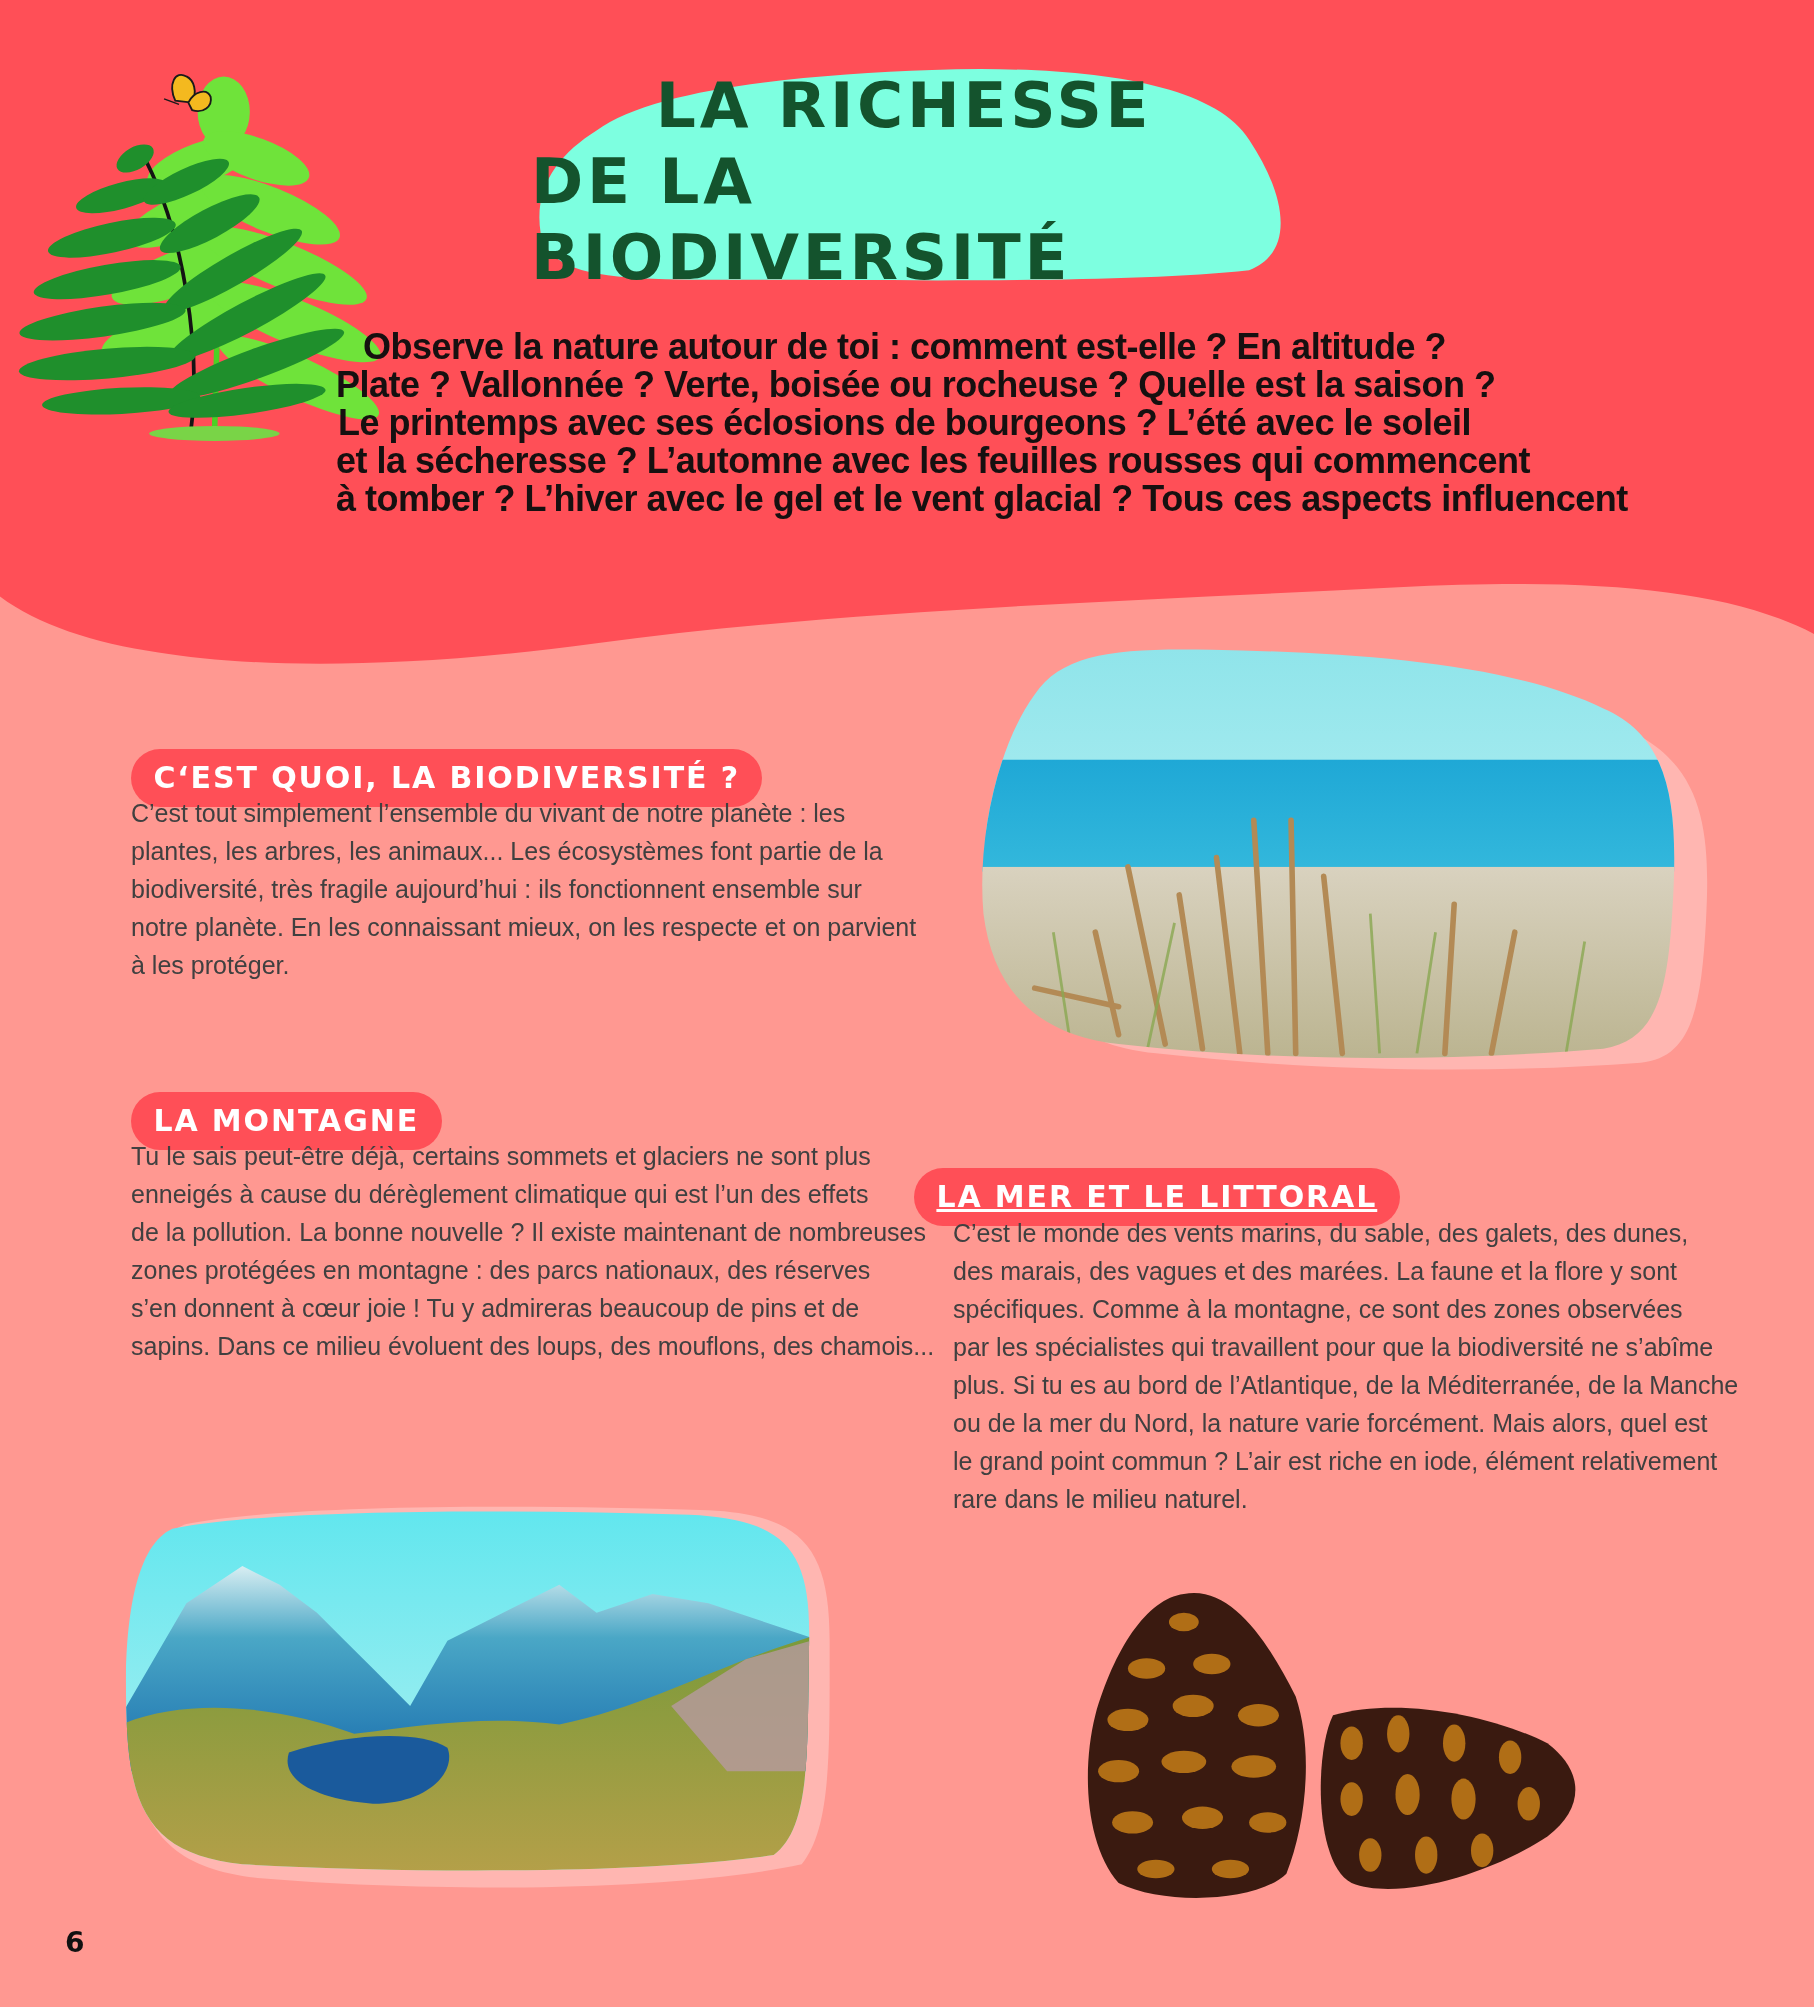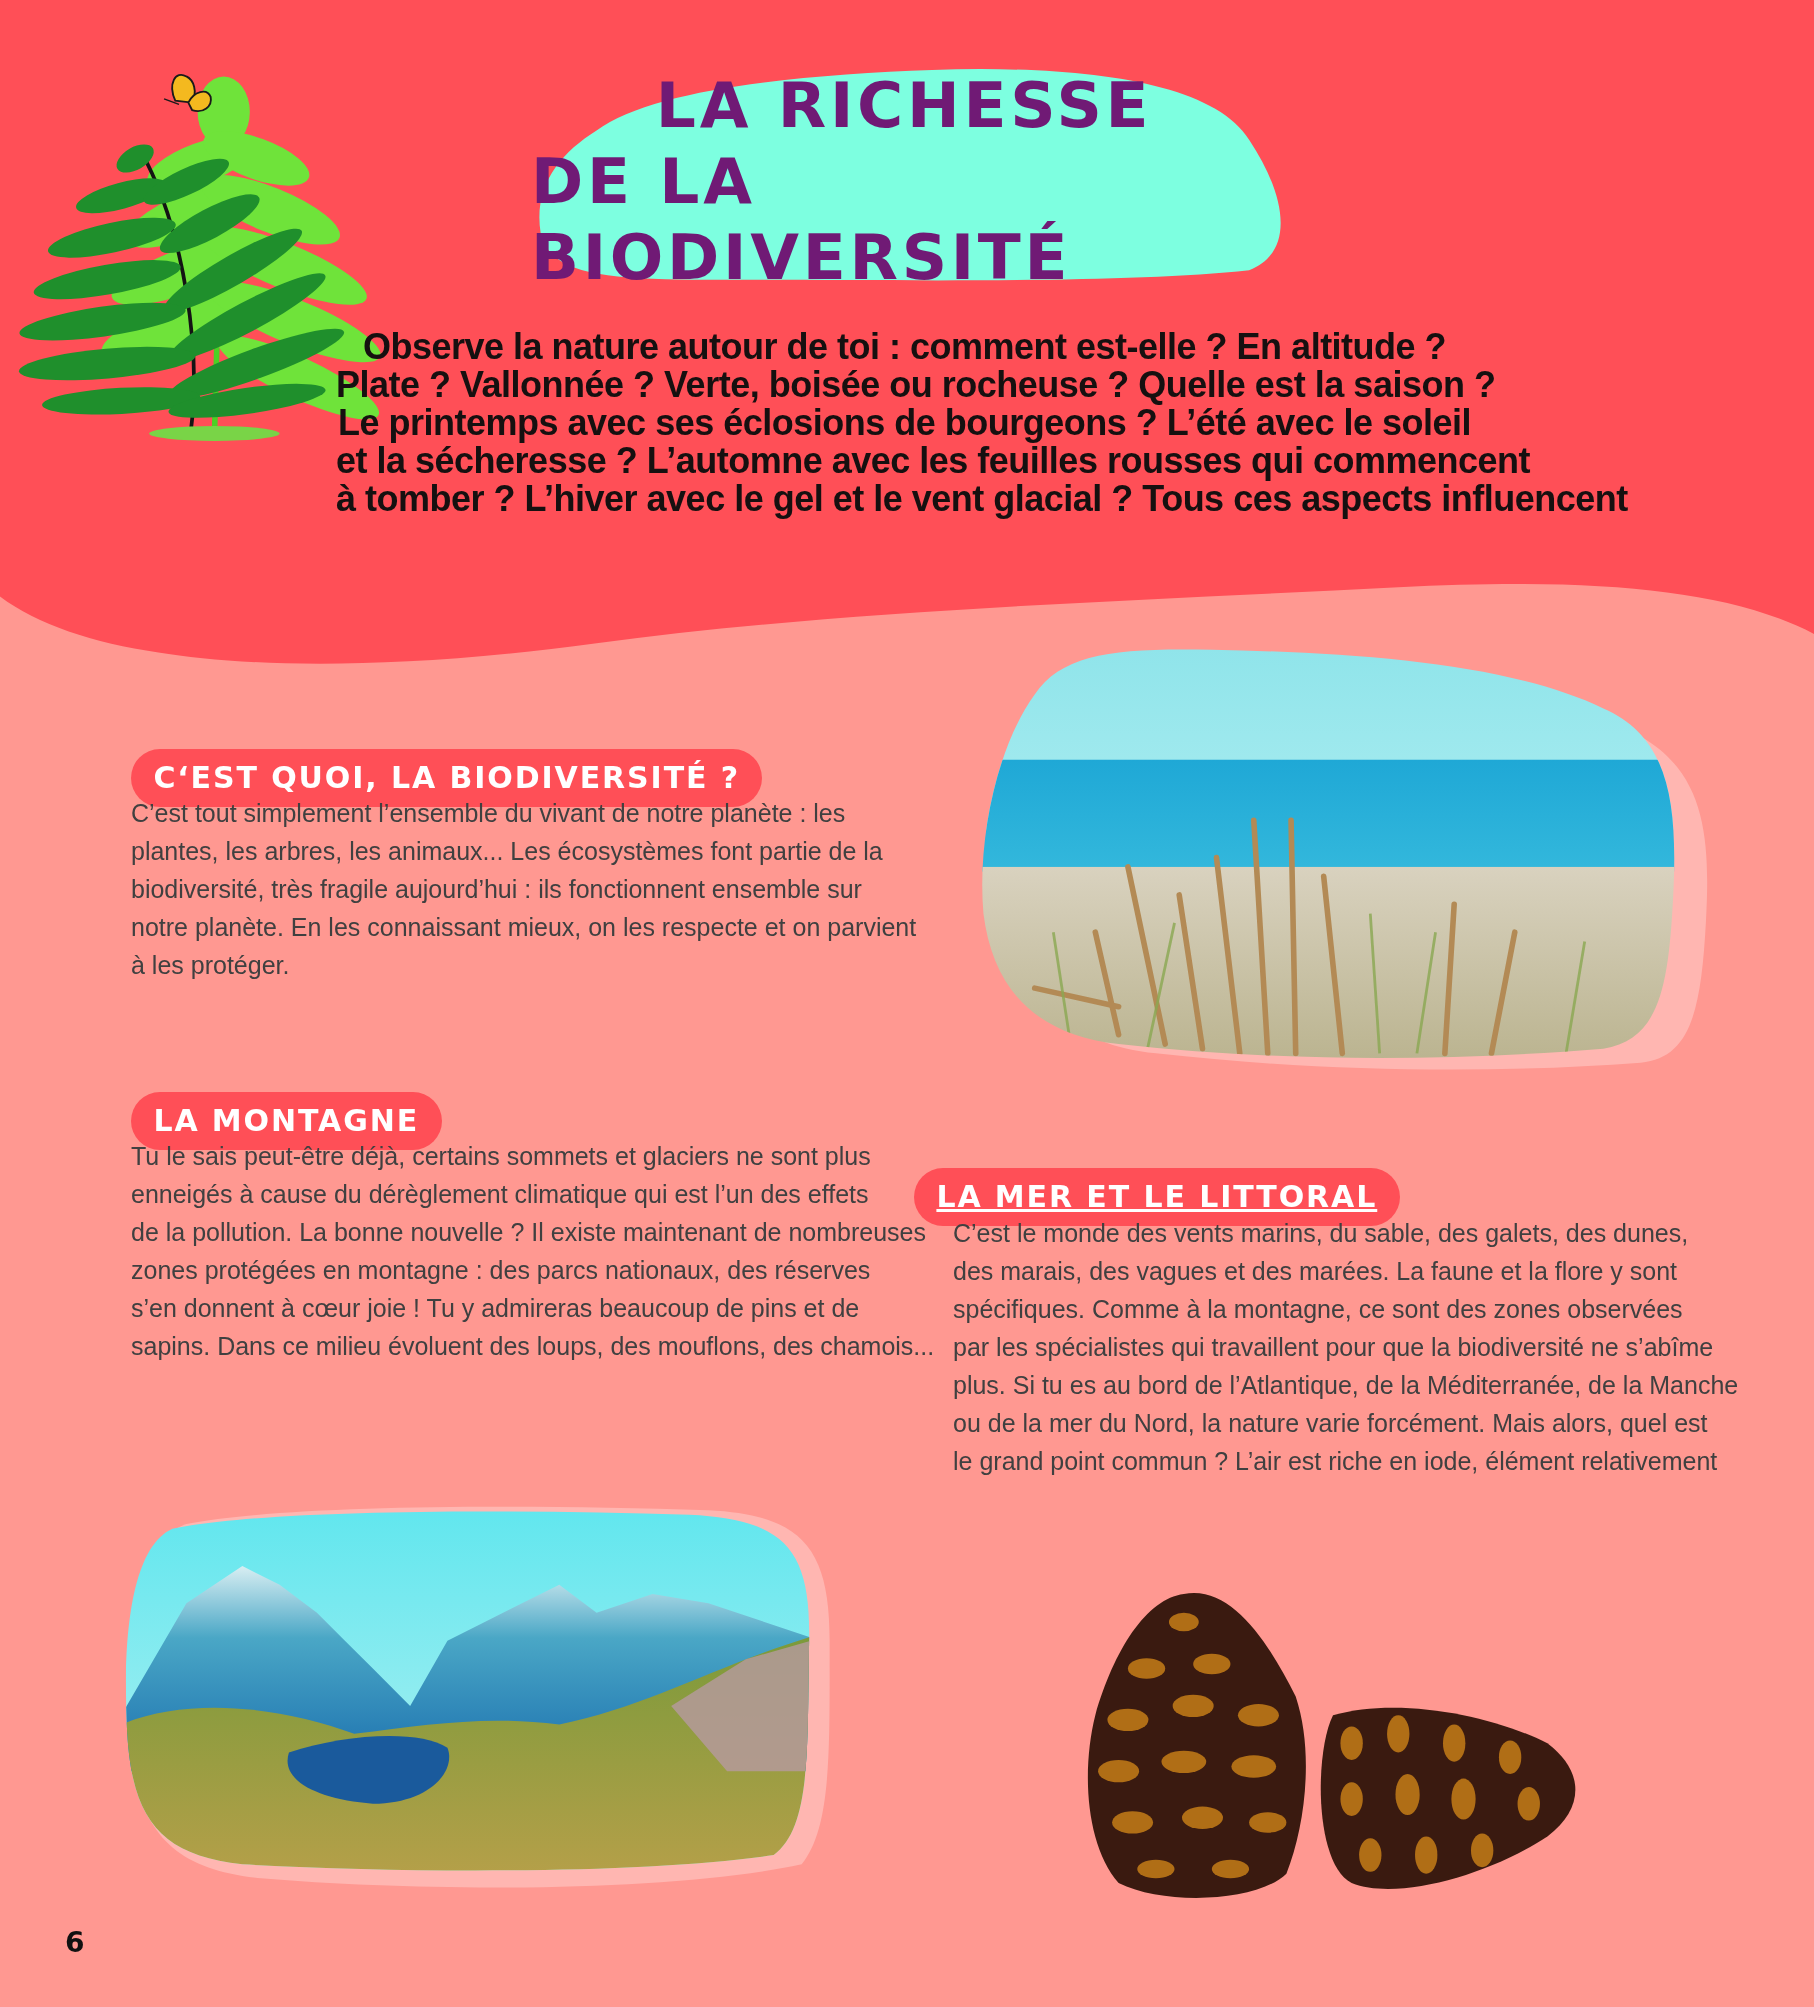--- a/index.html
+++ b/index.html
@@ -10,21 +10,21 @@
       color: #1a1212;
     }
     .bg-svg { position: absolute; left: 0; top: 0; width: 1814px; height: 2007px; }
 
     .title-wrap {
       position: absolute; left: 531px; top: 75px; width: 746px; height: 214px;
       display: flex; flex-direction: column; align-items: center; justify-content: center;
     }
     .title-line {
       font-family: "DejaVu Sans", sans-serif; font-weight: bold;
-      color: #701a75; font-size: 63px; letter-spacing: 3.7px; line-height: 76px;
+      color: #14532d; font-size: 63px; letter-spacing: 3.7px; line-height: 76px;
       text-transform: uppercase;
     }
 
     .intro {
       position: absolute; left: 336px; top: 328px; width: 1137px;
       text-align: center; font-family: "Liberation Sans", sans-serif; font-weight: bold;
       font-size: 36px; line-height: 38px; color: #161010; letter-spacing: -0.5px;
     }
     .intro div { white-space: nowrap; }
 
@@ -235,16 +235,17 @@
 
 <div class="pill" style="left:914px; top:1124px;text-decoration:underline;">LA MER ET LE LITTORAL</div>
 <div class="body-text" style="left:953px; top:1214px;">
   <div>C’est le monde des vents marins, du sable, des galets, des dunes,</div>
   <div>des marais, des vagues et des marées. La faune et la flore y sont</div>
   <div>spécifiques. Comme à la montagne, ce sont des zones observées</div>
   <div>par les spécialistes qui travaillent pour que la biodiversité ne s’abîme</div>
   <div>plus. Si tu es au bord de l’Atlantique, de la Méditerranée, de la Manche</div>
   <div>ou de la mer du Nord, la nature varie forcément. Mais alors, quel est</div>
   <div>le grand point commun ? L’air est riche en iode, élément relativement</div>
+  <div>rare dans le milieu naturel.</div>
 </div>
 
 <div class="page-num">6</div>
 
 
 </body></html>

